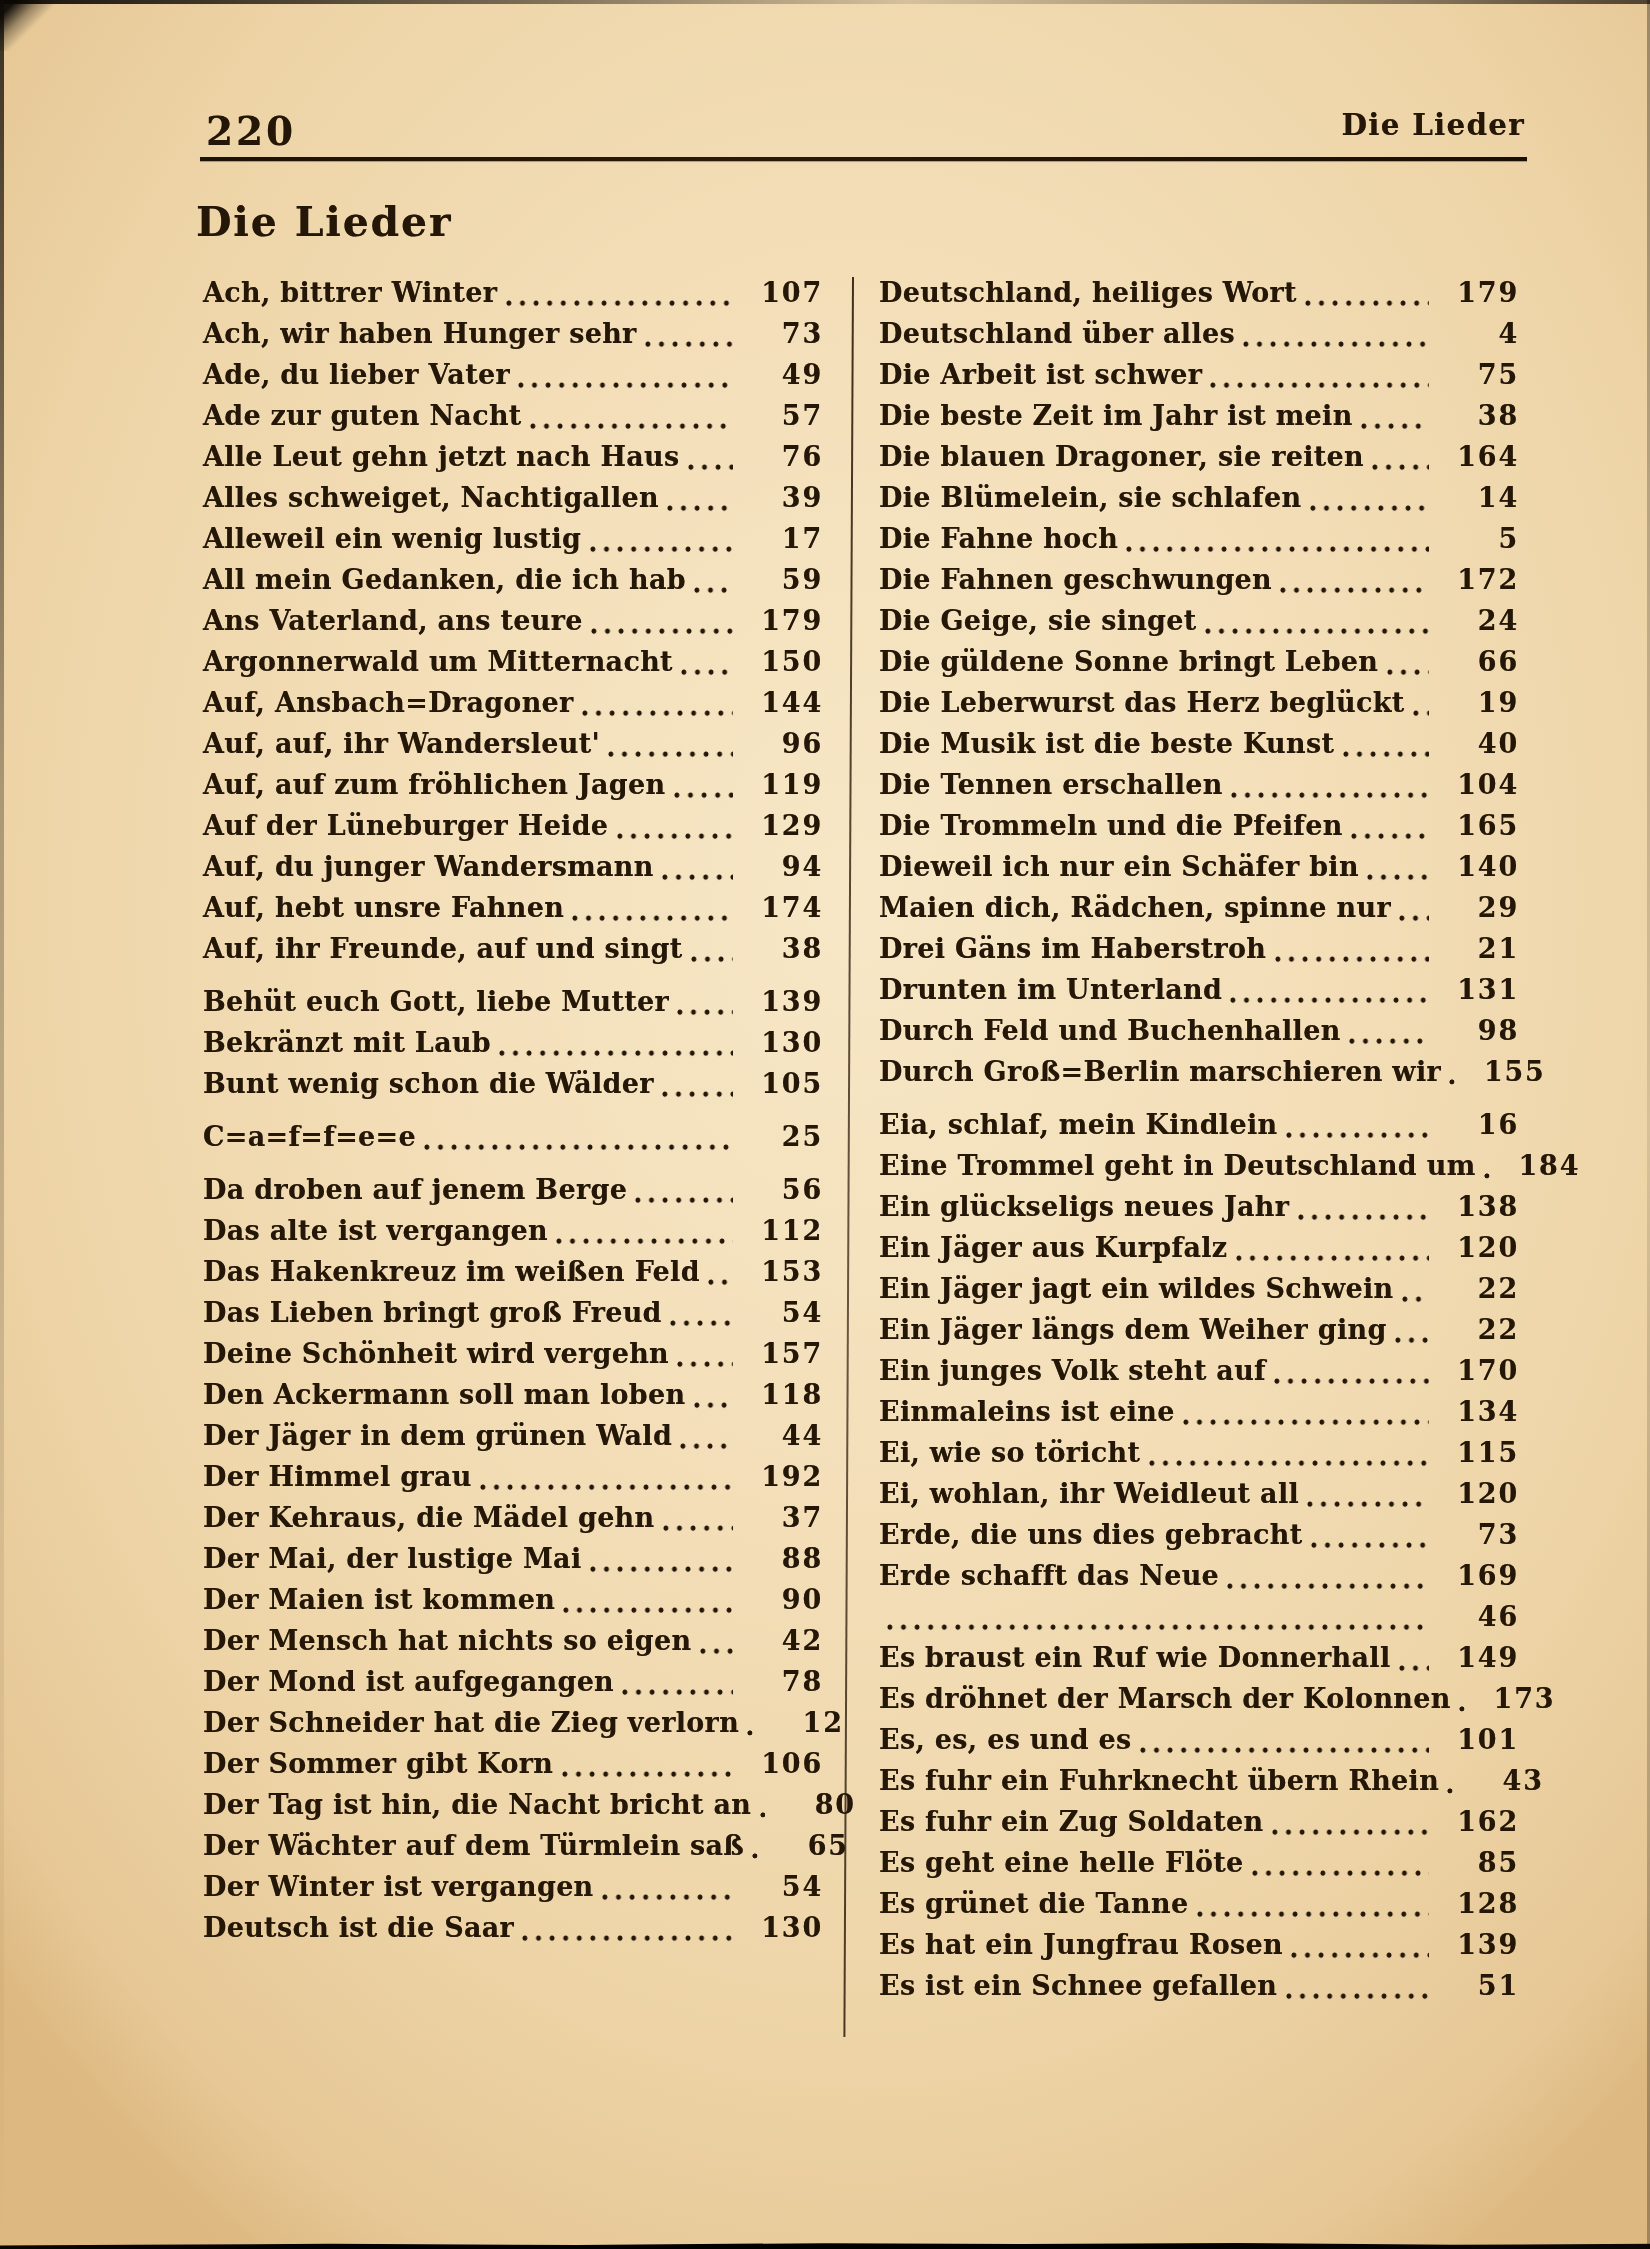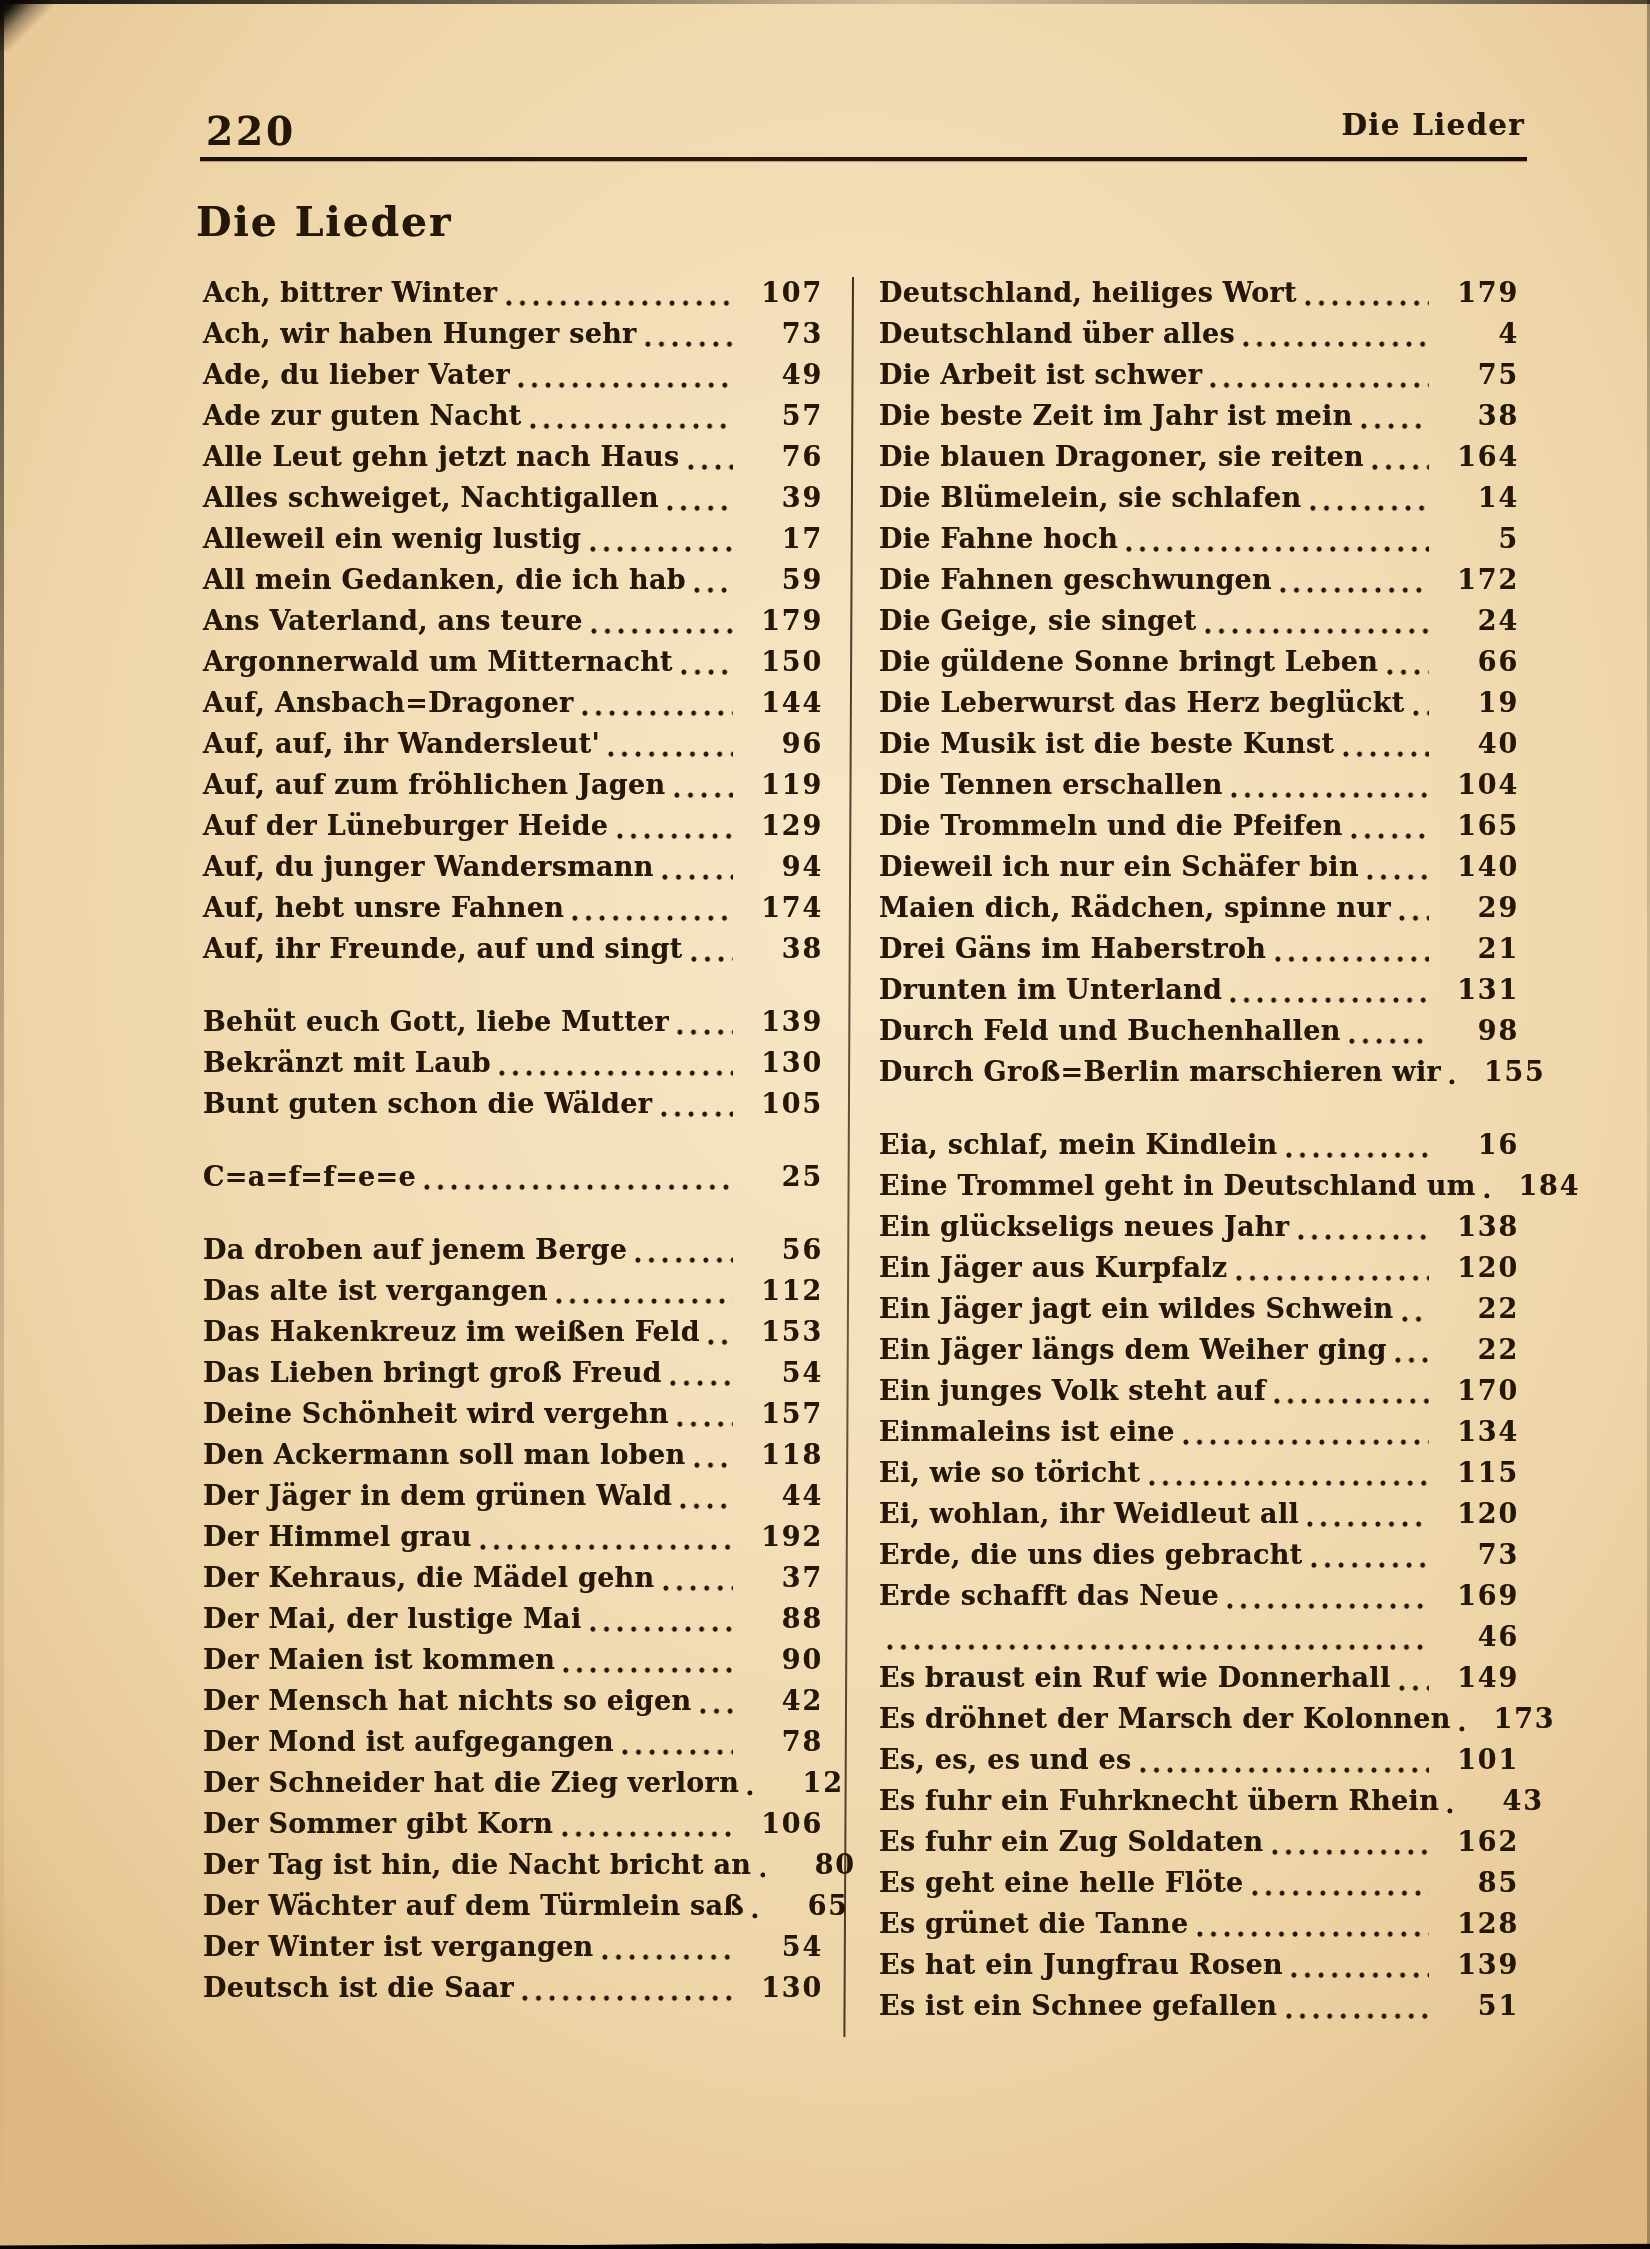--- a/index.html
+++ b/index.html
@@ -47,21 +47,21 @@
     font-size:41px;font-weight:700;color:#241708;letter-spacing:1.8px;
     text-shadow:0 0 0.6px rgba(36,23,8,.6);}
   
   .col{position:absolute;top:272px;}
   .col-left{left:203px;width:620px;}
   .col-right{left:879px;width:640px;}
   .divider{
     position:absolute;left:852px;top:277px;width:1.8px;height:1760px;
     background:linear-gradient(180deg, rgba(44,27,11,.9), rgba(44,27,11,.7) 60%, rgba(44,27,11,.85));
     transform:rotate(0.28deg);transform-origin:top center;}
-  .group + .group{margin-top:32px;}
+  .group + .group{margin-top:12px;}
   .row{display:flex;align-items:center;height:41px;}
   .col-right .row{height:41px;}
   .row .t{
     white-space:nowrap;flex:0 0 auto;
     font-size:27px;font-weight:700;color:#241708;letter-spacing:0.3px;
     text-shadow:0 0 0.6px rgba(36,23,8,.5);}
   .row .leader{
     flex:1 1 auto;min-width:5.9px;align-self:stretch;margin:0 3.5px 0 8.3px;
     background-image:radial-gradient(circle at 2.9px 2.9px, #241708 2.1px, rgba(36,23,8,0) 2.8px);
     background-repeat:repeat-x;background-position:0 28px;background-size:13.6px 6.5px;}
@@ -174,21 +174,21 @@
           <span class="t">Behüt euch Gott, liebe Mutter</span>
           <span class="leader"></span>
           <span class="n">139</span>
         </div>
         <div class="row">
           <span class="t">Bekränzt mit Laub</span>
           <span class="leader"></span>
           <span class="n">130</span>
         </div>
         <div class="row">
-          <span class="t">Bunt guten schon die Wälder</span>
+          <span class="t">Bunt wenig schon die Wälder</span>
           <span class="leader"></span>
           <span class="n">105</span>
         </div>
       </div>
       <div class="group">
         <div class="row">
           <span class="t">C=a=f=f=e=e</span>
           <span class="leader"></span>
           <span class="n">25</span>
         </div>

